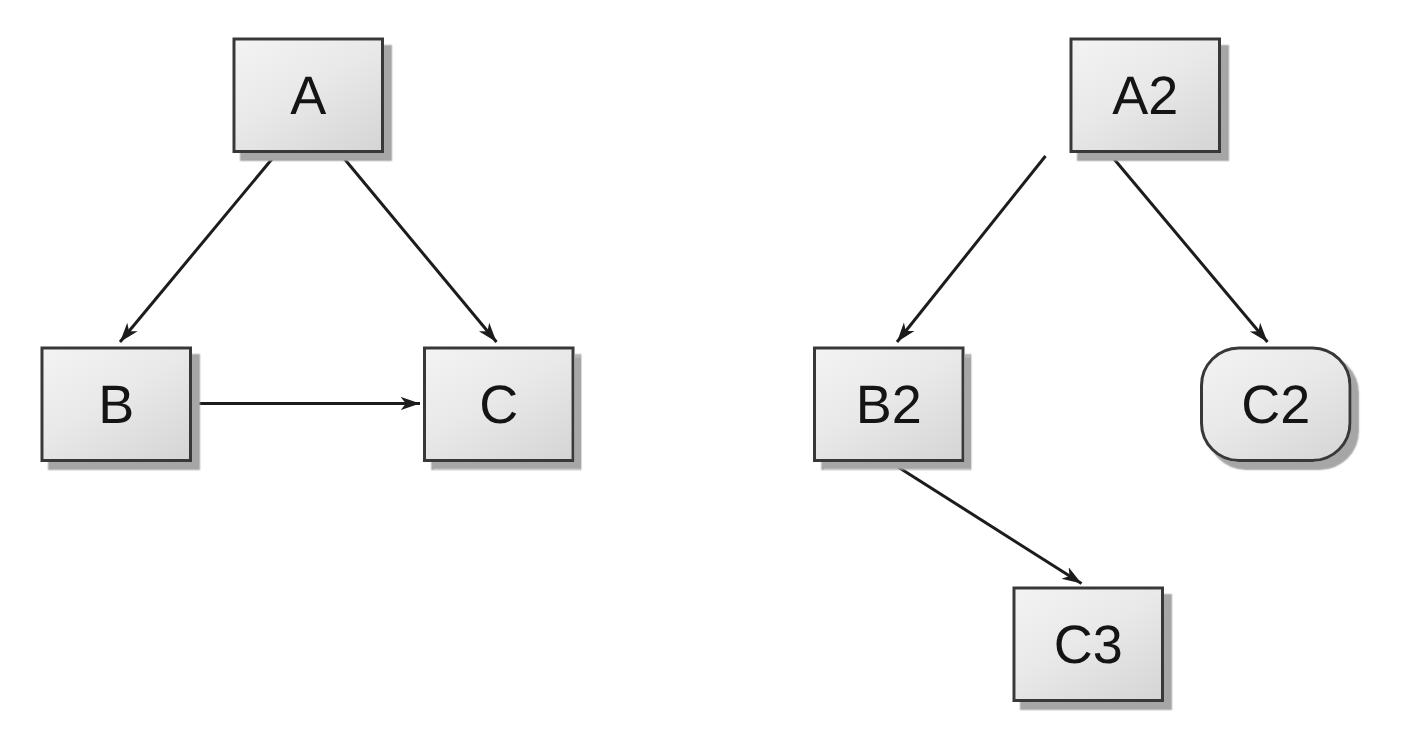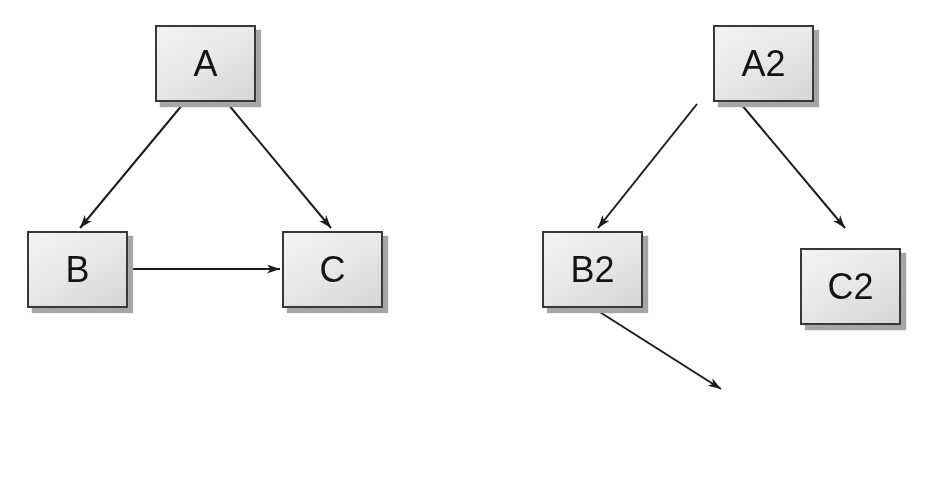--- a/index.html
+++ b/index.html
@@ -76,17 +76,20 @@
   <div class="node" style="left:282px; top:231px;">
     <span class="node-label">C</span>
   </div>
 
   <div class="node" style="left:668px; top:25px;margin-left:45px;">
     <span class="node-label">A2</span>
   </div>
   <div class="node" style="left:542px; top:231px;text-align:center;">
     <span class="node-label">B2</span>
   </div>
-  <div class="node" style="left:800px; top:248px;">
+  <div class="node" style="left:800px; top:231px;border-radius:26px;">
     <span class="node-label">C2</span>
+  </div>
+  <div class="node" style="left:675px; top:391px;">
+    <span class="node-label">C3</span>
   </div>
 
 </div>
 
 </body></html>

